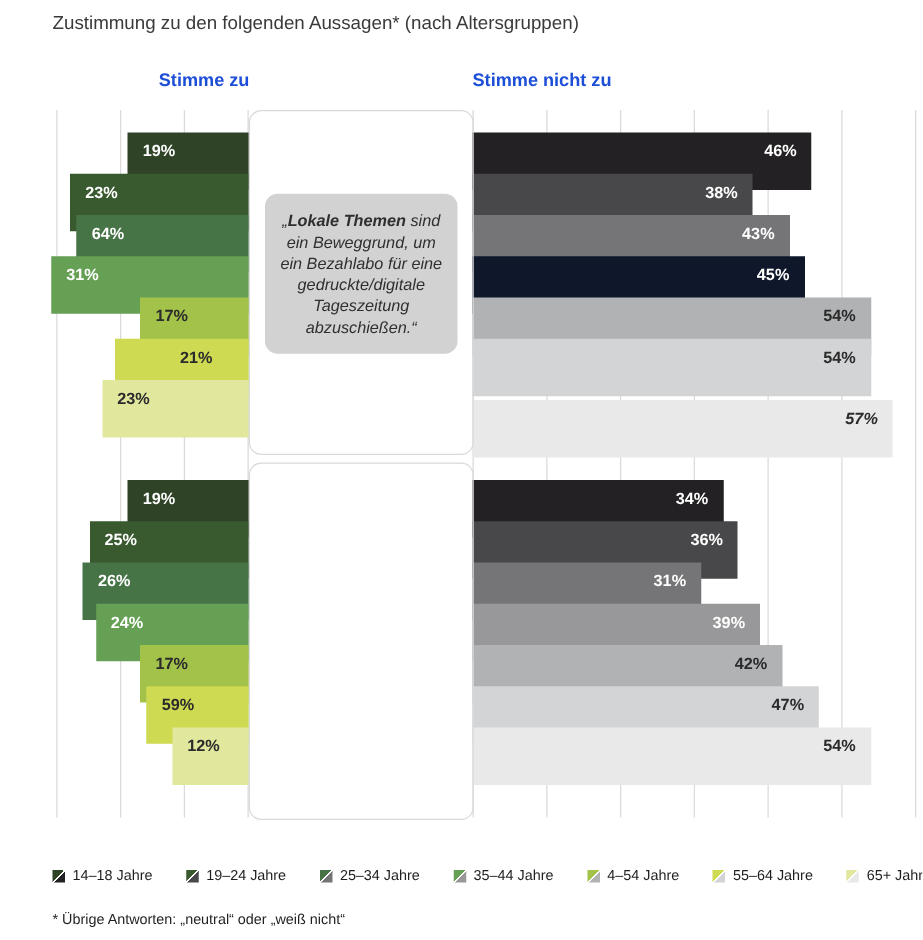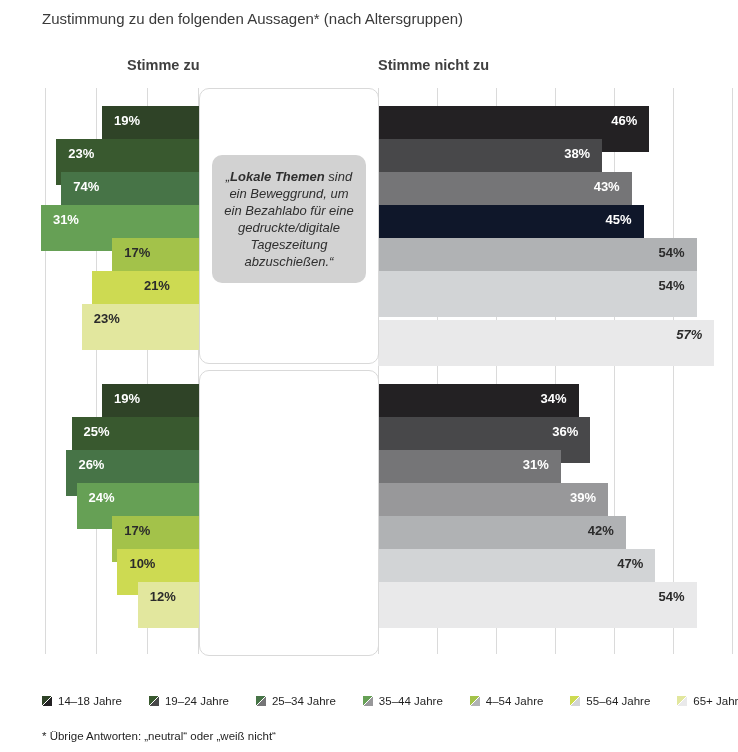--- a/index.html
+++ b/index.html
@@ -1,21 +1,21 @@
 <!DOCTYPE html>
 <html><head>
 <meta charset="utf-8">
 <style>
   html,body { margin:0; padding:0; background:#ffffff; }
   .page {
     position:relative; width:738px; height:752px; background:#ffffff;
     font-family:"Liberation Sans", sans-serif; overflow:hidden;
   }
   .title { position:absolute; left:42px; top:10px; font-size:15px; color:#3a3a3a; }
-  .hdr { position:absolute; top:57px; font-size:14.5px; font-weight:bold; color:#404040; }
+  .hdr { position:absolute; top:57px; font-size:14.5px; font-weight:bold; color:#1d4ed8; }
   .hdr-left { left:127px; }
   .hdr-right { left:378px; }
 
   .plot { position:absolute; top:88px; height:566px; }
   .plot-left  { left:42px;  width:157px; }
   .plot-right { left:378px; width:354px; }
   .gridline { position:absolute; top:0; bottom:0; width:1px; background:#dadada; }
 
   .mid-rect { position:absolute; left:199px; width:178px; border:1px solid #d9d9d9;
               border-radius:10px; background:transparent; }
@@ -68,21 +68,21 @@
             <span class="bar-label" style="color: rgb(255, 255, 255);">19%</span>
           </div>
         </div>
         <div class="bar-row" style="top: 33px; position: absolute; left: 0px; right: 0px;">
           <div class="bar agree" style="width: 142.8px; background: rgb(57, 89, 47);">
             <span class="bar-label" style="color: rgb(255, 255, 255);">23%</span>
           </div>
         </div>
         <div class="bar-row" style="top: 66px; position: absolute; left: 0px; right: 0px;">
           <div class="bar agree" style="width: 137.7px; background: rgb(71, 116, 71);">
-            <span class="bar-label" style="color: rgb(255, 255, 255);">74%</span>
+            <span class="bar-label" style="color: rgb(255, 255, 255);">64%</span>
           </div>
         </div>
         <div class="bar-row" style="top: 99px; position: absolute; left: 0px; right: 0px;">
           <div class="bar agree" style="width: 158.1px; background: rgb(102, 160, 85);">
             <span class="bar-label" style="color: rgb(255, 255, 255);">31%</span>
           </div>
         </div>
         <div class="bar-row" style="top: 132px; position: absolute; left: 0px; right: 0px;">
           <div class="bar agree" style="width: 86.7px; background: rgb(163, 194, 74);">
             <span class="bar-label" style="color: rgb(43, 43, 43);">17%</span>
@@ -120,21 +120,21 @@
             <span class="bar-label" style="color: rgb(255, 255, 255);">24%</span>
           </div>
         </div>
         <div class="bar-row" style="top: 132px; position: absolute; left: 0px; right: 0px;">
           <div class="bar agree" style="width: 86.7px; background: rgb(163, 194, 74);">
             <span class="bar-label" style="color: rgb(43, 43, 43);">17%</span>
           </div>
         </div>
         <div class="bar-row" style="top: 165px; position: absolute; left: 0px; right: 0px;">
           <div class="bar agree" style="width: 81.6px; background: rgb(205, 218, 82);">
-            <span class="bar-label" style="color: rgb(43, 43, 43);">10%</span>
+            <span class="bar-label" style="color: rgb(43, 43, 43);">59%</span>
           </div>
         </div>
         <div class="bar-row" style="top: 198px; position: absolute; left: 0px; right: 0px;">
           <div class="bar agree" style="width: 61.2px; background: rgb(226, 231, 158);">
             <span class="bar-label" style="color: rgb(43, 43, 43);">12%</span>
           </div>
         </div>
       </div>
     </div>
   <div class="plot plot-right" id="plot-disagree">

